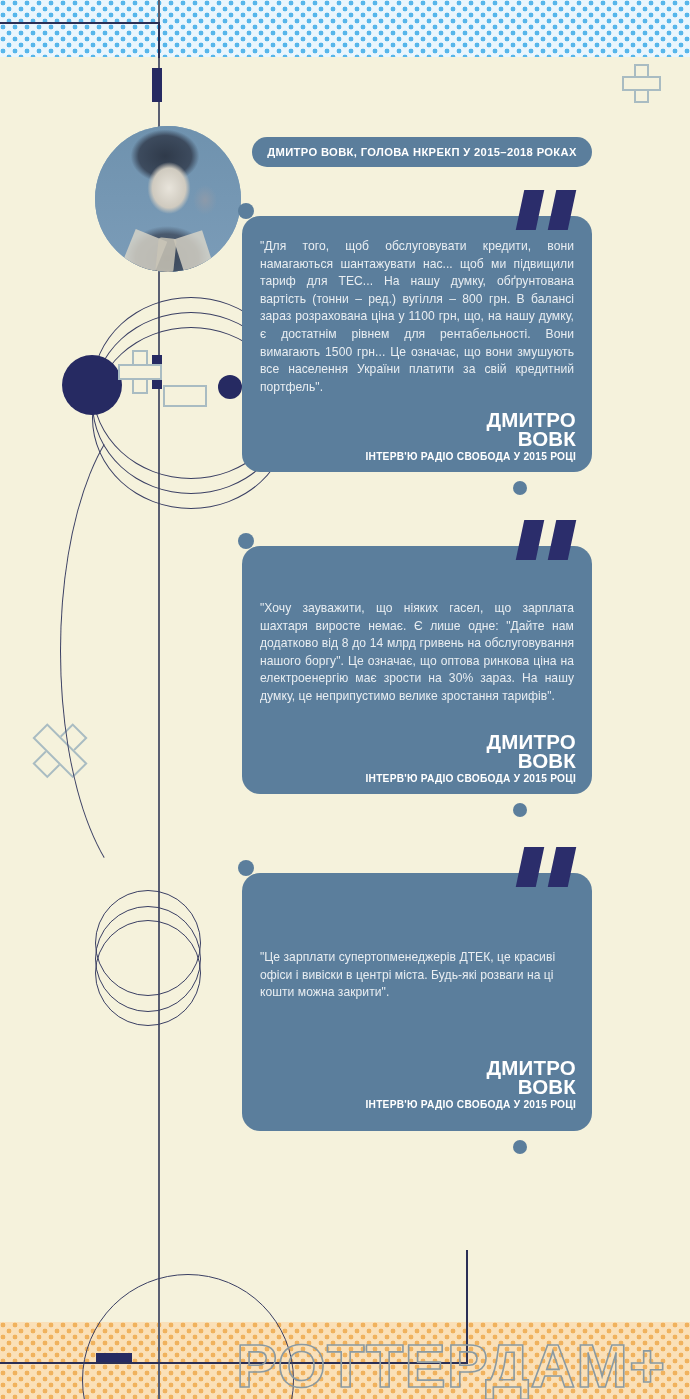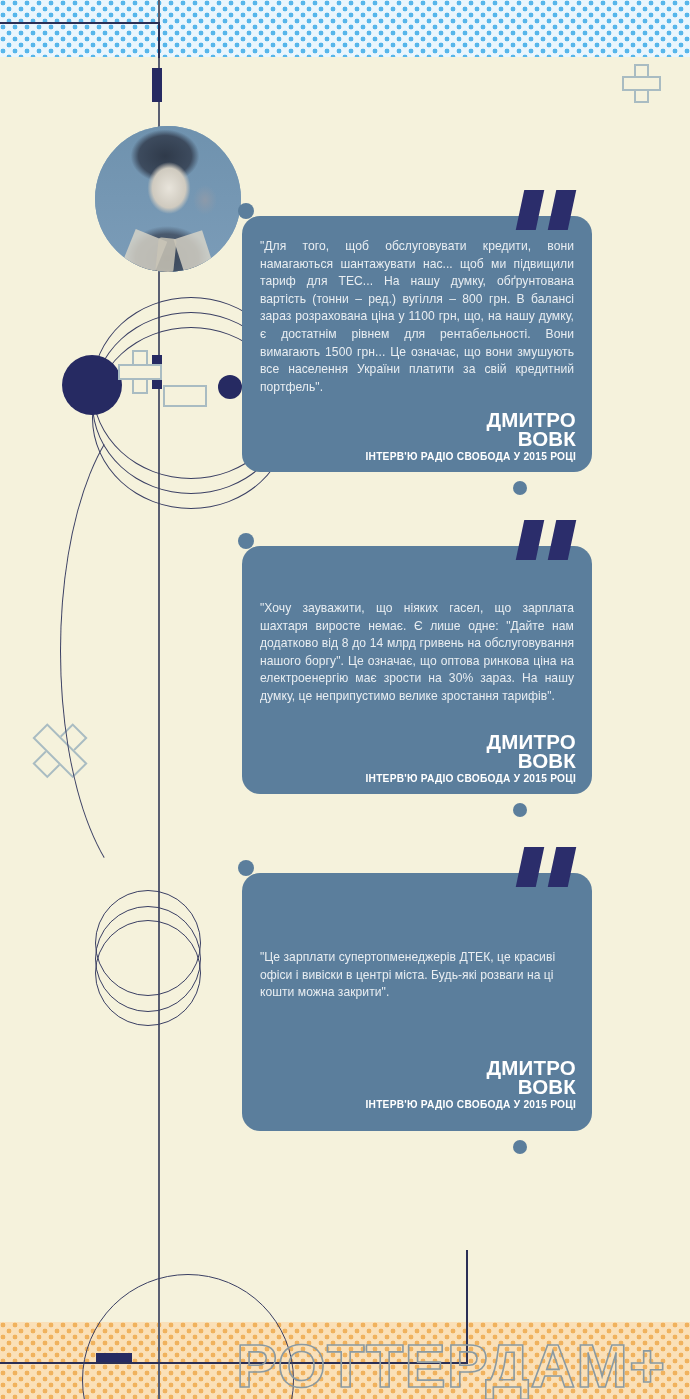--- a/index.html
+++ b/index.html
@@ -163,20 +163,23 @@
   </div>
 
   <div class="ring" style="left:95px;top:890px;width:104px;height:104px;"></div>
   <div class="ring" style="left:95px;top:906px;width:104px;height:104px;"></div>
   <div class="ring" style="left:95px;top:920px;width:104px;height:104px;"></div>
 
   <div class="ring" style="left:82px;top:1274px;width:210px;height:210px;"></div>
 
   <div class="curve" style="left:60px;top:400px;width:200px;height:500px;border-left-color:#3a3f63;"></div>
 
+  <div class="title-pill">
+    <span class="txt">ДМИТРО ВОВК, ГОЛОВА НКРЕКП У 2015–2018 РОКАХ</span>
+  </div>
 
   <div class="portrait">
     <div class="face"></div>
     <div class="collar-l"></div>
     <div class="collar-r"></div>
     <div class="tie"></div>
   </div>
 
   <div class="dot-blue" style="left:238px;top:203px;width:16px;height:16px;"></div>
   <div class="card" style="left:242px;top:216px;width:350px;height:256px;">

